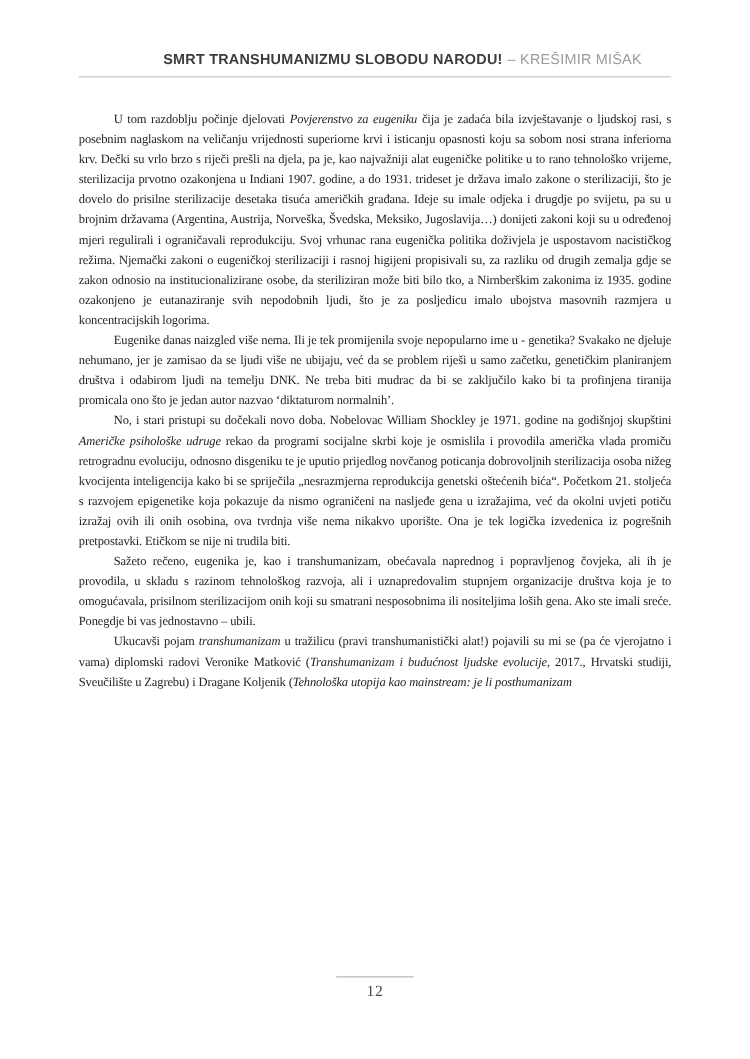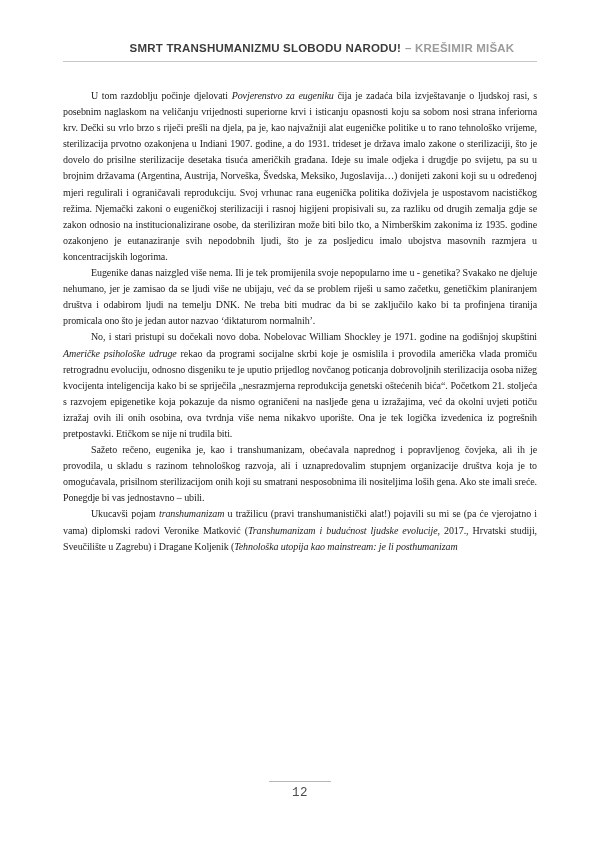--- a/index.html
+++ b/index.html
@@ -30,21 +30,21 @@
     padding-bottom: 7px;
     border-bottom: 1px solid #c6c6c6;
     white-space: nowrap;
   }
   .running-head .book-title {
     font-weight: 700;
     color: #3c3c3c;
     padding-left: 44px;
   }
   .running-head .author-name {
-    font-weight: 700;
+    font-weight: 400;
     color: #9b9b9b;
     margin-left: 4px;
     margin-top: 28px;
   }
   
   .body-text {
     position: absolute;
     top: 88px;
     left: 63px;
     width: 474px;
@@ -69,21 +69,21 @@
     width: 474px;
     text-align: center;
   }
   .footer-rule {
     width: 62px;
     height: 0;
     border-top: 1px solid #b8b8b8;
     margin: 0 auto 4px auto;
   }
   .page-number {
-    font-family: Liberation Mono, monospace;
+    font-family: Liberation Serif, serif;
     font-size: 12.5px;
     letter-spacing: 0.5px;
     color: #4a4a4a;
   }
 </style>
 </head>
 <body>
 
 <div class="page">
 

